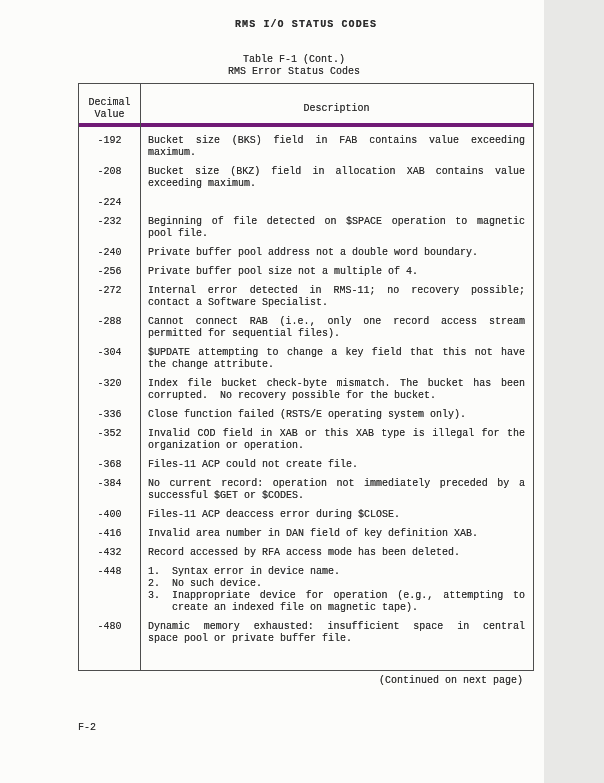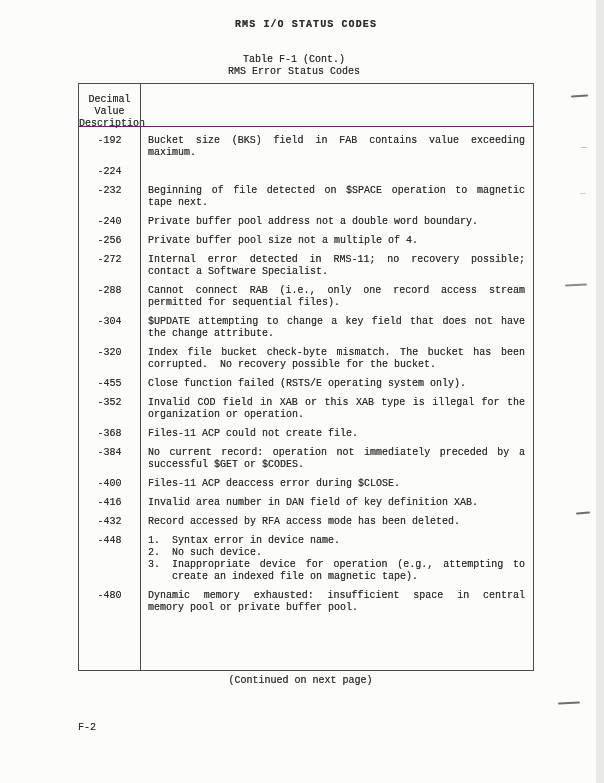--- a/index.html
+++ b/index.html
@@ -1,55 +1,54 @@
 <!DOCTYPE html>
 <html><head>
 <meta charset="utf-8">
 <style>
   html,body{margin:0;padding:0;background:#e8e8e6;}
   .page{
     position:relative;
-    width:596px;height:783px;
+    width:544px;height:783px;
     background:#fcfcfa;
     font-family:"Liberation Mono","DejaVu Sans Mono",monospace;
     font-size:10px;line-height:12px;color:#2b2b2b;
     overflow:hidden;
     text-shadow:0 0 0.45px rgba(45,45,45,.65);
   }
   .doc-title{
     position:absolute;top:19px;left:78px;width:456px;
     text-align:center;font-weight:bold;letter-spacing:1.1px;
   }
   .caption{position:absolute;top:54px;left:66px;width:456px;text-align:center;}
   .caption div{line-height:12px;}
   .tbl{
     position:absolute;top:83px;left:78px;width:456px;height:588px;
     border:1px solid #4d4d4d;box-sizing:border-box;
   }
   .vline{position:absolute;left:61px;top:0;bottom:0;width:1px;background:#4d4d4d;}
   .thead{
-    display:flex;align-items:flex-start;
-    height:43px;border-bottom:1px solid #701a75;box-sizing:border-box;
+    display:flex;align-items:center;
+    height:43px;border-bottom:4px solid #701a75;box-sizing:border-box;
     padding-top:10px;
-    flex-direction:column;
   }
   .hval{width:61px;flex-shrink:0;text-align:center;line-height:12px;}
   .hdesc{flex:1;text-align:center;line-height:12px;}
   .tbody{padding-top:8px;}
   .row{display:flex;margin-bottom:7px;}
   .vcell{width:61px;flex-shrink:0;text-align:center;line-height:12px;font-family:Liberation Mono, monospace;}
   .dcell{flex:1;padding:0 8px;line-height:12px;}
   .jl{text-align:justify;text-align-last:justify;}
   .ll{white-space:pre-wrap;}
   .litem{display:flex;}
   .lnum{width:24px;flex-shrink:0;}
   .ltext{flex:1;}
   .continued{
     position:absolute;top:675px;left:78px;width:456px;
-    text-align:center;padding-right:11px;box-sizing:border-box;
+    text-align:right;padding-right:11px;box-sizing:border-box;
   }
   .pagenum{position:absolute;top:722px;left:78px;width:456px;text-align:left;}
   .artifact{position:absolute;background:#6f6f6f;border-radius:1px;}
   .a1{left:571px;top:95px;width:17px;height:2px;transform:rotate(-4deg);}
   .a2{left:565px;top:284px;width:22px;height:2px;transform:rotate(-3deg);opacity:.8;}
   .a3{left:576px;top:512px;width:14px;height:2px;transform:rotate(-4deg);}
   .a4{left:558px;top:702px;width:22px;height:2px;transform:rotate(-3deg);}
   .a5{left:581px;top:147px;width:6px;height:1px;opacity:.4;}
   .a6{left:580px;top:193px;width:6px;height:1px;opacity:.35;}
 </style>
@@ -76,27 +75,34 @@
     </div>
     <div class="tbody">
         <div class="row">
           <div class="vcell">-192</div>
           <div class="dcell">
             <div class="jl">Bucket size (BKS) field in FAB contains value exceeding</div>
             <div class="ll">maximum.</div>
           </div>
         </div>
         <div class="row">
+          <div class="vcell">-208</div>
+          <div class="dcell">
+            <div class="jl">Bucket size (BKZ) field in allocation XAB contains value</div>
+            <div class="ll">exceeding maximum.</div>
+          </div>
+        </div>
+        <div class="row">
           <div class="vcell">-224</div>
         </div>
         <div class="row">
           <div class="vcell">-232</div>
           <div class="dcell">
             <div class="jl">Beginning of file detected on $SPACE operation to magnetic</div>
-            <div class="ll">tape next.</div>
+            <div class="ll">pool file.</div>
           </div>
         </div>
         <div class="row">
           <div class="vcell">-240</div>
           <div class="dcell">
             <div class="ll">Private buffer pool address not a double word boundary.</div>
           </div>
         </div>
         <div class="row">
           <div class="vcell">-256</div>
@@ -114,33 +120,33 @@
         <div class="row">
           <div class="vcell">-288</div>
           <div class="dcell">
             <div class="jl">Cannot connect RAB (i.e., only one record access stream</div>
             <div class="ll">permitted for sequential files).</div>
           </div>
         </div>
         <div class="row">
           <div class="vcell">-304</div>
           <div class="dcell">
-            <div class="jl">$UPDATE attempting to change a key field that does not have</div>
+            <div class="jl">$UPDATE attempting to change a key field that this not have</div>
             <div class="ll">the change attribute.</div>
           </div>
         </div>
         <div class="row">
           <div class="vcell">-320</div>
           <div class="dcell">
             <div class="jl">Index file bucket check-byte mismatch. The bucket has been</div>
             <div class="ll">corrupted.  No recovery possible for the bucket.</div>
           </div>
         </div>
         <div class="row">
-          <div class="vcell">-455</div>
+          <div class="vcell">-336</div>
           <div class="dcell">
             <div class="ll">Close function failed (RSTS/E operating system only).</div>
           </div>
         </div>
         <div class="row">
           <div class="vcell">-352</div>
           <div class="dcell">
             <div class="jl">Invalid COD field in XAB or this XAB type is illegal for the</div>
             <div class="ll">organization or operation.</div>
           </div>
@@ -197,21 +203,21 @@
                 <div class="jl">Inappropriate device for operation (e.g., attempting to</div>
                 <div class="ll">create an indexed file on magnetic tape).</div>
               </div>
             </div>
           </div>
         </div>
         <div class="row">
           <div class="vcell">-480</div>
           <div class="dcell">
             <div class="jl">Dynamic memory exhausted:  insufficient space in central</div>
-            <div class="ll">memory pool or private buffer pool.</div>
+            <div class="ll">space pool or private buffer file.</div>
           </div>
         </div>
       </div>
   </div>
 
   <div class="continued">(Continued on next page)</div>
   <div class="pagenum">F-2</div>
 
   <div class="artifact a1"></div>
   <div class="artifact a2"></div>

